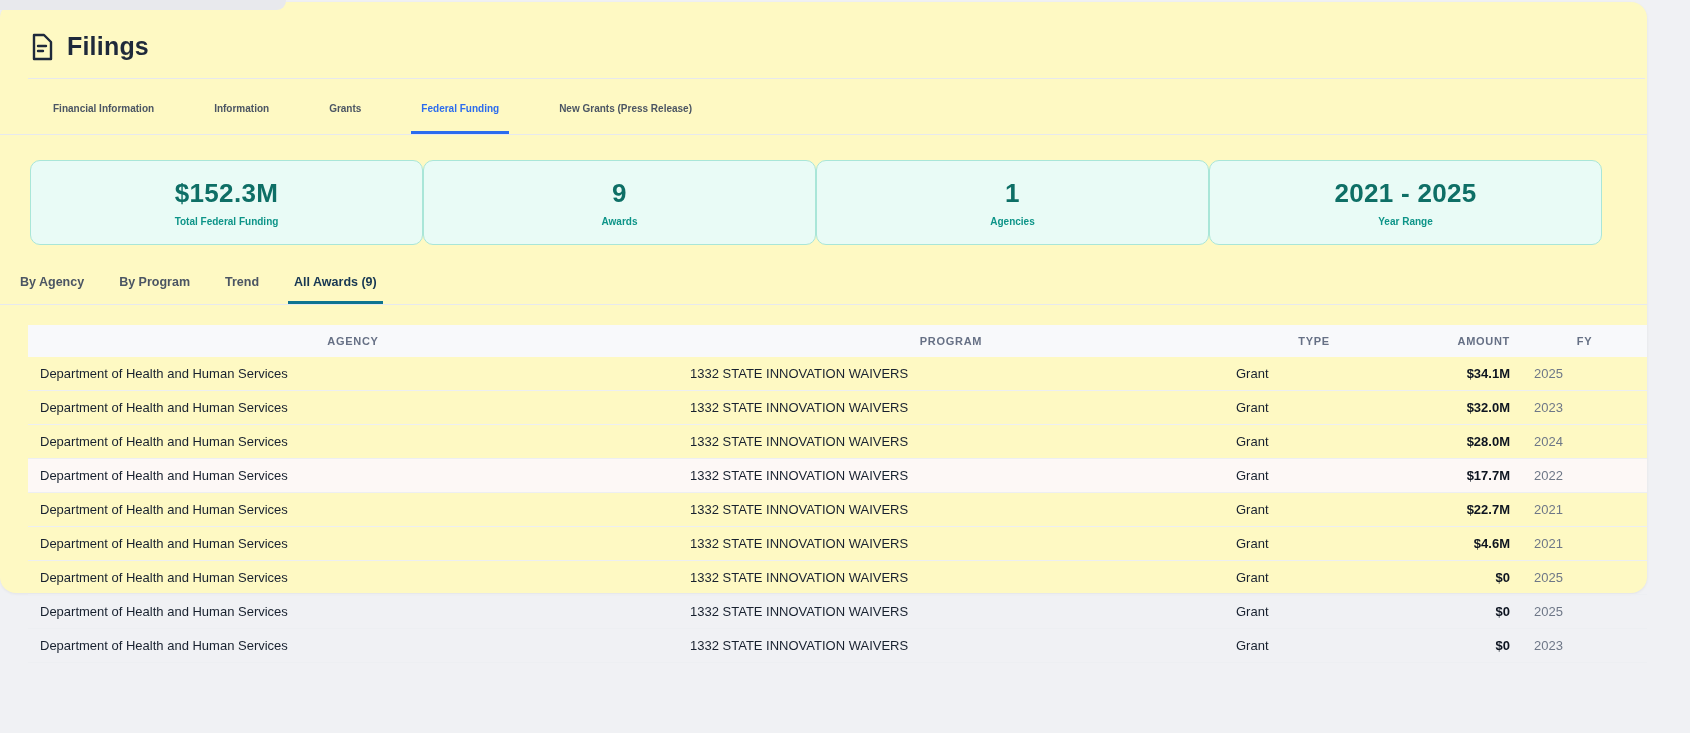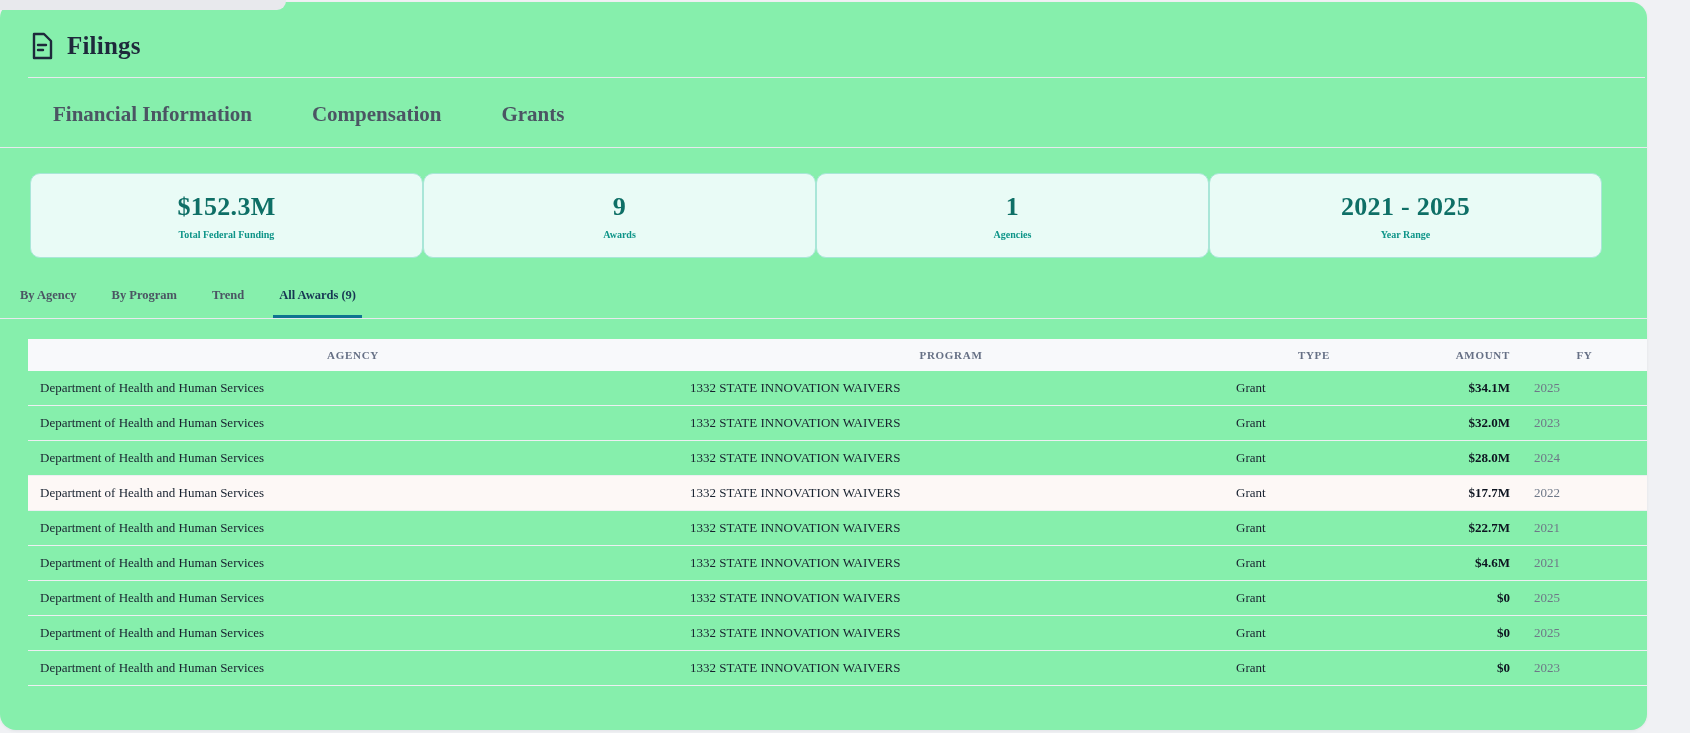--- a/index.html
+++ b/index.html
@@ -7,25 +7,24 @@
   body {
     font-family: "Liberation Sans", sans-serif;
     background: #f0f1f4;
     position: relative;
     overflow: hidden;
     color: #1f2937;
   }
   .page-card {
     position: absolute;
     left: 0; top: 2px;
-    width: 1647px; height: 728px;
-    background: #86efac;
+    width: 1647px; height: 591px;
+    background: #fef9c3;
     border-radius: 16px;
     box-shadow: 0 1px 3px rgba(16,24,40,0.06);
-    font-family: Liberation Serif, serif;
   }
   .top-edge-element {
     position: absolute;
     left: -12px; top: -8px;
     width: 298px; height: 18px;
     background: #e8e9ed;
     border-radius: 9px;
     z-index: 5;
   }
   
@@ -38,21 +37,21 @@
   .header-divider { height: 1px; background: #e7e9ee; margin: 17px 2px 0 28px; }
 
   
   .main-tabs {
     display: flex; align-items: stretch;
     padding-left: 43px;
     border-bottom: 1px solid #e7e9ee;
     margin-top: 2px;
   }
   .main-tab {
-    font-size: 21px; font-weight: bold; color: #4b5563;
+    font-size: 10px; font-weight: bold; color: #4b5563;
     padding: 22px 10px 17px 10px;
     margin-right: 40px;
     border-bottom: 3px solid transparent;
     cursor: pointer;
     white-space: nowrap;
   }
   .main-tab.active { color: #2b6cee; border-bottom-color: #2b6cee; }
 
   
   .stats-row {
@@ -128,22 +127,24 @@
     <svg class="doc-icon" viewBox="0 0 24 28" fill="none" stroke="currentColor" stroke-width="2.4" stroke-linecap="round" stroke-linejoin="round">
       <path d="M4 2 h10 l7 7 v17 h-17 z"></path>
       <path d="M8 13 h8 M8 18 h5"></path>
     </svg>
     <div class="page-title">Filings</div>
   </div>
   <div class="header-divider"></div>
 
   <div class="main-tabs">
     <div class="main-tab">Financial Information</div>
-    <div class="main-tab">Compensation</div>
+    <div class="main-tab">Information</div>
     <div class="main-tab">Grants</div>
+    <div class="main-tab active">Federal Funding</div>
+    <div class="main-tab">New Grants (Press Release)</div>
   </div>
 
   <div class="stats-row">
     <div class="stat-card">
       <div class="stat-value">$152.3M</div>
       <div class="stat-label">Total Federal Funding</div>
     </div>
     <div class="stat-card">
       <div class="stat-value">9</div>
       <div class="stat-label">Awards</div>

